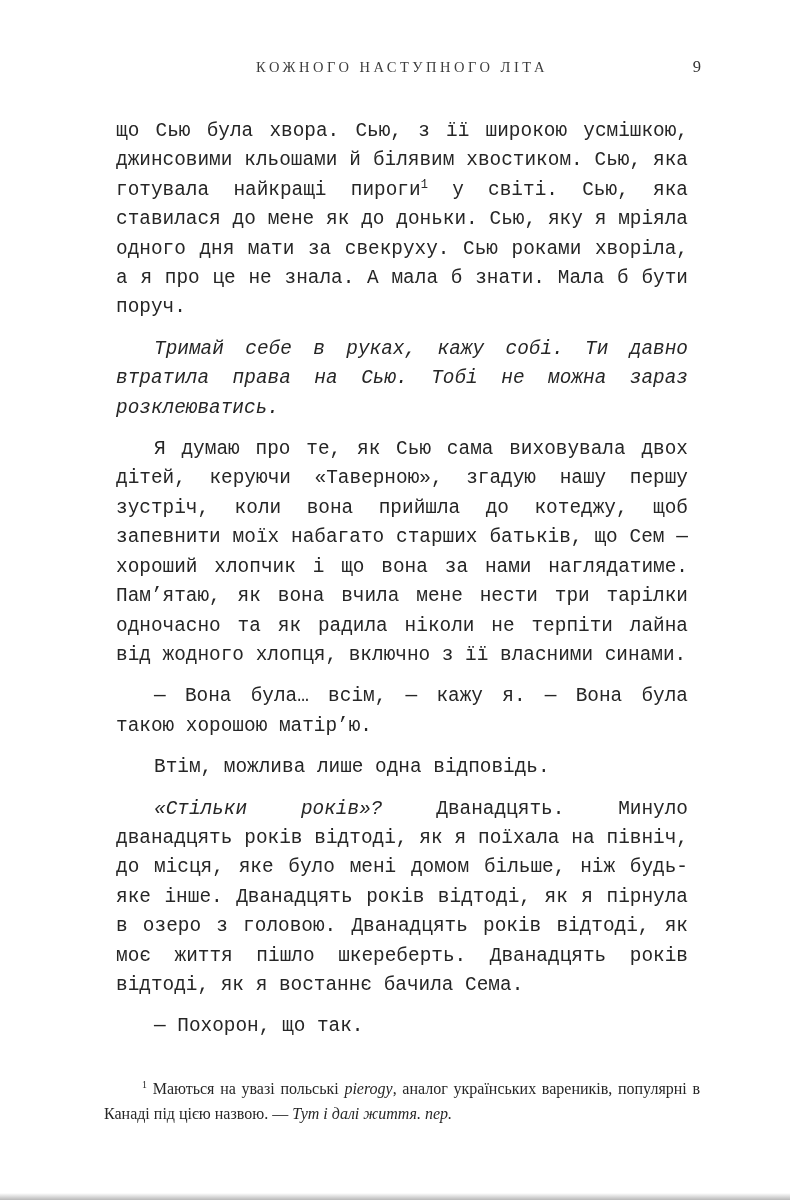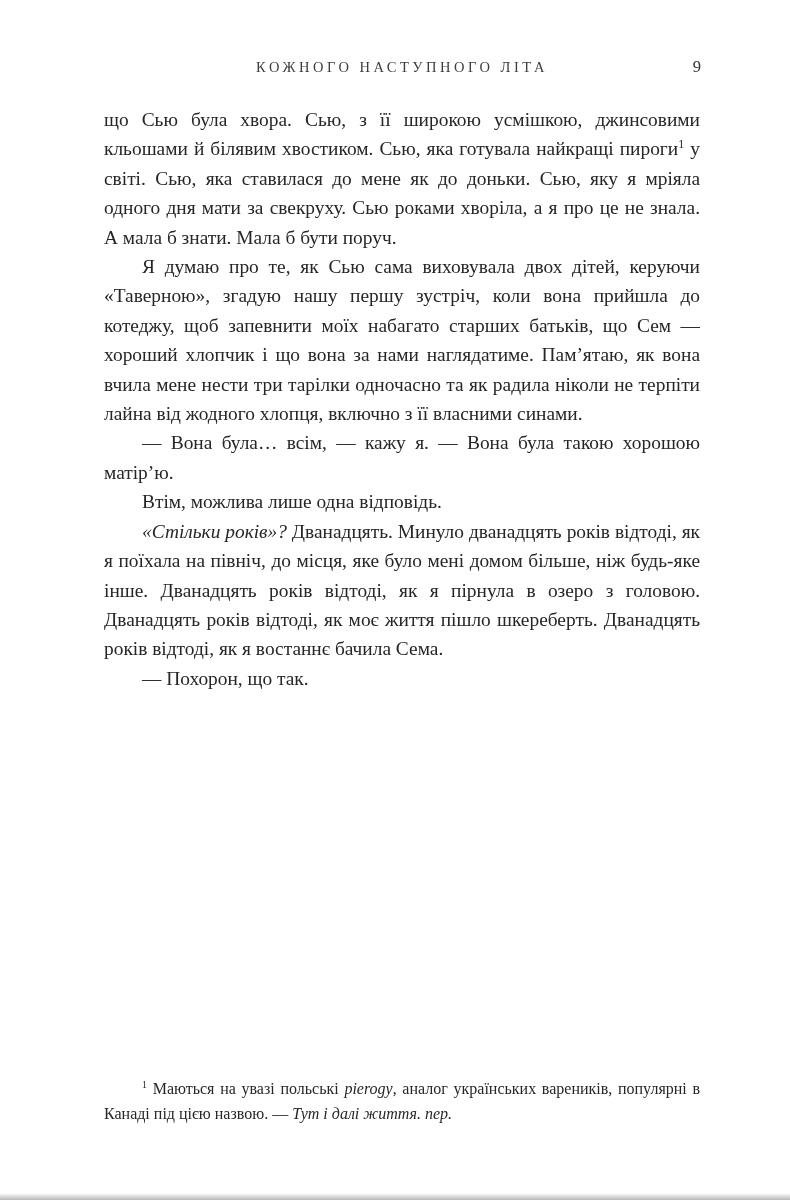--- a/index.html
+++ b/index.html
@@ -35,21 +35,21 @@
   .body-text {
     position: absolute;
     top: 105px;
     left: 104px;
     width: 596px;
     font-size: 19.4px;
     line-height: 29.4px;
     text-align: justify;
     color: #262626;
   }
-  .body-text p { margin: 0; padding: 0; }
+  .body-text p { margin: 12px; padding: 0; font-family: Liberation Mono, monospace; }
   .body-text p.indent { text-indent: 38px; }
   .it { font-style: italic; }
   sup {
     font-size: 0.62em;
     vertical-align: super;
     line-height: 0;
   }
   .footnote {
     position: absolute;
     top: 1077px;
@@ -71,20 +71,21 @@
   }
 </style>
 </head>
 <body>
 
 <div class="page">
   <div class="running-head">КОЖНОГО НАСТУПНОГО ЛІТА</div>
   <div class="page-number">9</div>
   <div class="body-text" id="body-text">
       <p><span>що Сью була хвора. Сью, з її широкою усмішкою, джинсовими кльошами й білявим хвостиком. Сью, яка готувала найкращі пироги</span><sup>1</sup><span> у світі. Сью, яка ставилася до мене як до доньки. Сью, яку я мріяла одного дня мати за свекруху. Сью роками хворіла, а я про це не знала. А мала б знати. Мала б бути поруч.</span></p>
+      <p class="indent"><span class="it">Тримай себе в руках, кажу собі. Ти давно втратила права на Сью. Тобі не можна зараз розклеюватись.</span></p>
       <p class="indent"><span>Я думаю про те, як Сью сама виховувала двох дітей, керуючи «Таверною», згадую нашу першу зустріч, коли вона прийшла до котеджу, щоб запевнити моїх набагато старших батьків, що Сем — хороший хлопчик і що вона за нами наглядатиме. Пам’ятаю, як вона вчила мене нести три тарілки одночасно та як радила ніколи не терпіти лайна від жодного хлопця, включно з її власними синами.</span></p>
       <p class="indent"><span>— Вона була… всім, — кажу я. — Вона була такою хорошою матір’ю.</span></p>
       <p class="indent"><span>Втім, можлива лише одна відповідь.</span></p>
       <p class="indent"><span class="it">«Стільки років»?</span><span> Дванадцять. Минуло дванадцять років відтоді, як я поїхала на північ, до місця, яке було мені домом більше, ніж будь-яке інше. Дванадцять років відтоді, як я пірнула в озеро з головою. Дванадцять років відтоді, як моє життя пішло шкереберть. Дванадцять років відтоді, як я востаннє бачила Сема.</span></p>
       <p class="indent"><span>— Похорон, що так.</span></p>
     </div>
   <div class="footnote">
     <p id="footnote-text"><sup>1</sup><span> Маються на увазі польські </span><span class="it">pierogy</span><span>, аналог українських вареників, популярні в Канаді під цією назвою. — </span><span class="it">Тут і далі життя. пер.</span></p>
   </div>
   <div class="page-edge"></div>

